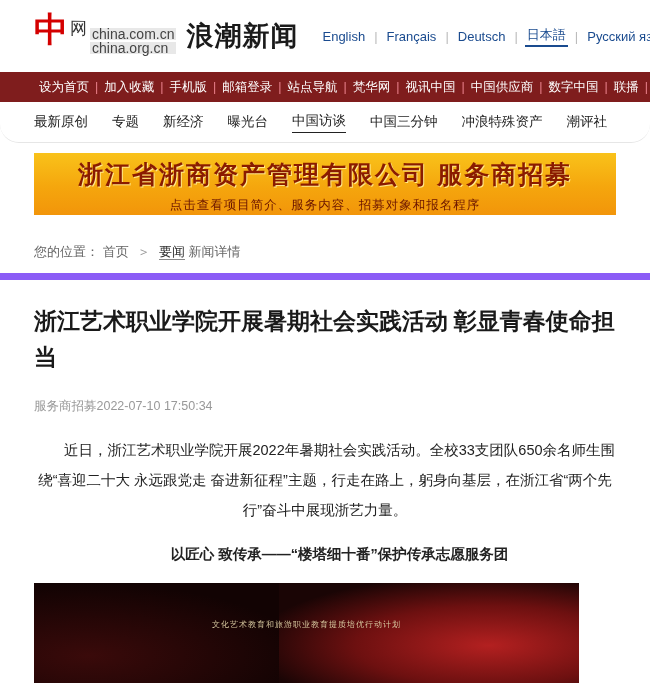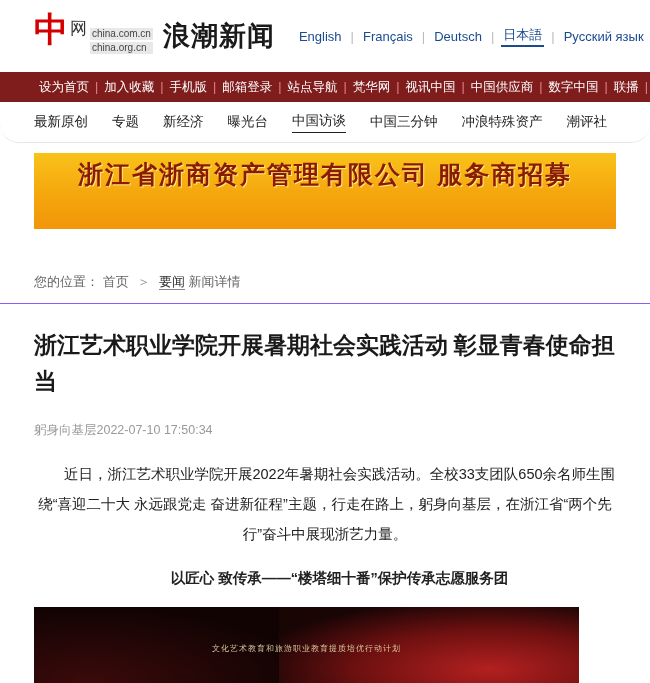--- a/index.html
+++ b/index.html
@@ -49,21 +49,21 @@
   .logo-mark .net {
     position: absolute;
     left: 36px;
     top: 4px;
     font-family: "Liberation Serif", serif;
     font-size: 17px;
     color: #333;
   }
   .logo-urls {
     margin-left: 2px;
-    font-size: 10px;
+    font-size: 14px;
     color: #444;
     line-height: 12px;
     padding-top: 12px;
   }
   .logo-urls div {
     background: #e8e8e8;
     padding: 0 2px;
     margin-bottom: 2px;
   }
   .brand-name {
@@ -140,21 +140,21 @@
   .channel-nav a.underline {
     border-bottom: 1px solid #222;
     padding-bottom: 2px;
   }
 
   
   .banner-wrap {
     padding: 10px 34px 0 34px;
   }
   .banner {
-    height: 76px;
+    height: 62px;
     background: linear-gradient(180deg, #f9c21a 0%, #f5a60d 55%, #f2950a 100%);
     position: relative;
     overflow: hidden;
   }
   .banner-title {
     text-align: center;
     font-family: "Liberation Serif", serif;
     font-size: 25px;
     font-weight: bold;
     color: #8a1b00;
@@ -170,22 +170,22 @@
     letter-spacing: 1px;
     padding-top: 6px;
     white-space: nowrap;
   }
 
   
   .breadcrumb {
     padding: 28px 34px 12px 34px;
     font-size: 13px;
     color: #666;
-    border-bottom: 1px solid #8b5cf6;
-    margin: 16px 0 0 0;
+    border-bottom: 7px solid #8b5cf6;
+    margin: 0 0 0 0;
   }
   .breadcrumb a {
     color: #666;
     text-decoration: none;
   }
   .breadcrumb .bc-strong {
     color: #333;
     border-bottom: 1px solid #888;
   }
   .breadcrumb .bc-sep {
@@ -322,35 +322,36 @@
   <a>曝光台</a>
   <a class="underline">中国访谈</a>
   <a>中国三分钟</a>
   <a>冲浪特殊资产</a>
   <a>潮评社</a>
 </div>
 
 <div class="banner-wrap">
   <div class="banner">
     <div class="banner-title">浙江省浙商资产管理有限公司  服务商招募</div>
+    <div class="banner-sub">点击查看项目简介、服务内容、招募对象和报名程序</div>
   </div>
 </div>
 
 <div class="breadcrumb">
   <span>您的位置：</span>
   <a>首页</a>
   <span class="bc-sep">＞</span>
   <a class="bc-strong">要闻</a>
   <span>新闻详情</span>
 </div>
 
 <div class="article">
   <h1 class="article-title">浙江艺术职业学院开展暑期社会实践活动 彰显青春使命担当</h1>
   <div class="article-meta">
-    <span>躬身向基层</span><span>2022-07-10 17:50:34</span>
+    <span>服务商招募</span><span>2022-07-10 17:50:34</span>
   </div>
   <div class="article-body">
     <p>近日，浙江艺术职业学院开展2022年暑期社会实践活动。全校33支团队650余名师生围绕“喜迎二十大 永远跟党走 奋进新征程”主题，行走在路上，躬身向基层，在浙江省“两个先行”奋斗中展现浙艺力量。</p>
     <p class="sub-head">以匠心 致传承——“楼塔细十番”保护传承志愿服务团</p>
   </div>
 </div>
 <div class="figure">
   <div class="glow2"></div>
   <div class="glow"></div>
   <div class="caption">文化艺术教育和旅游职业教育提质培优行动计划</div>

